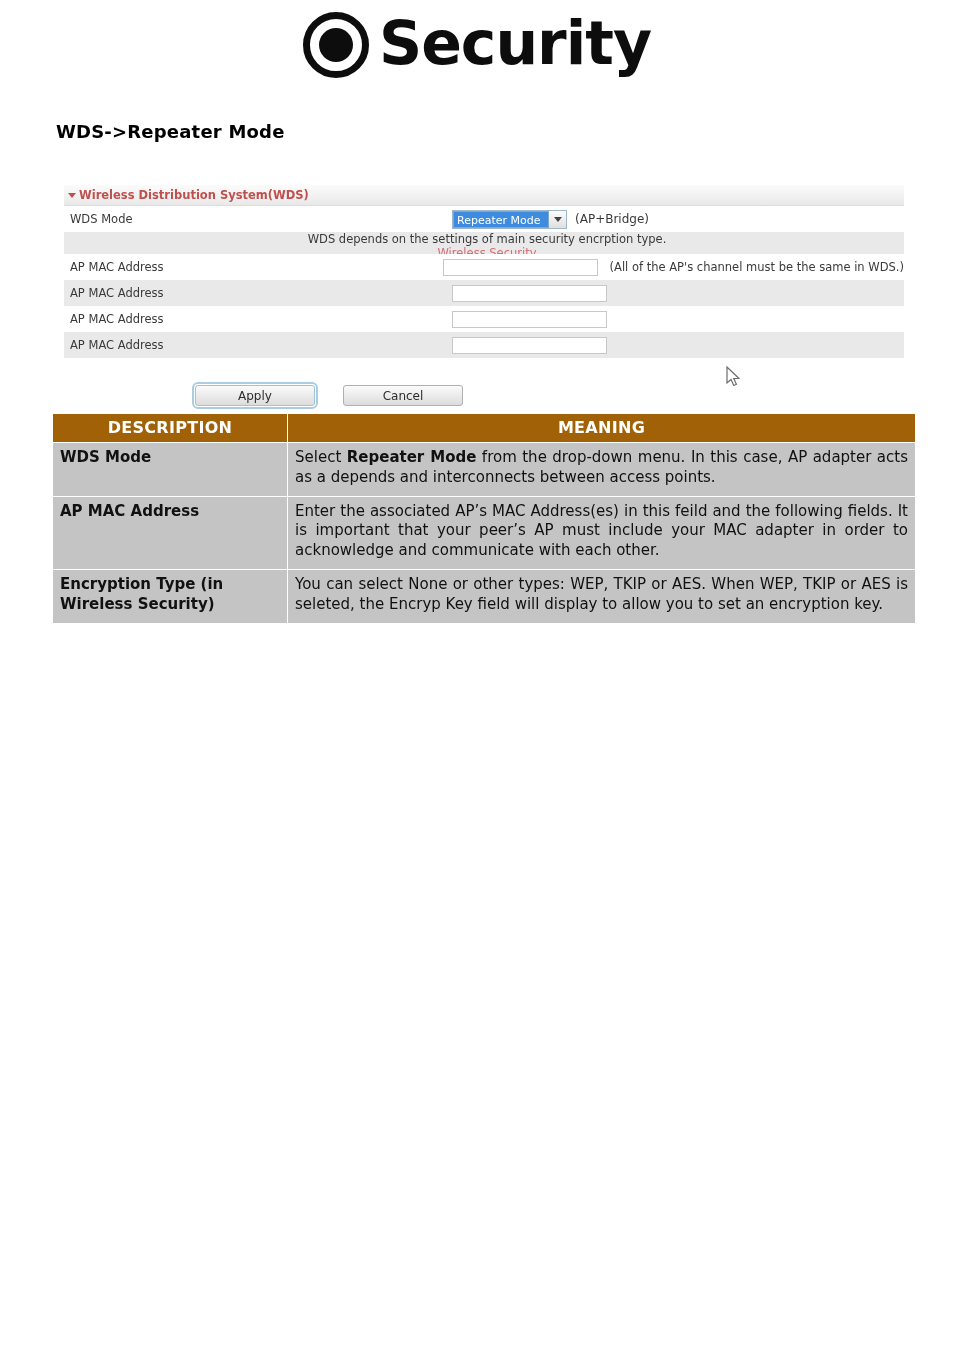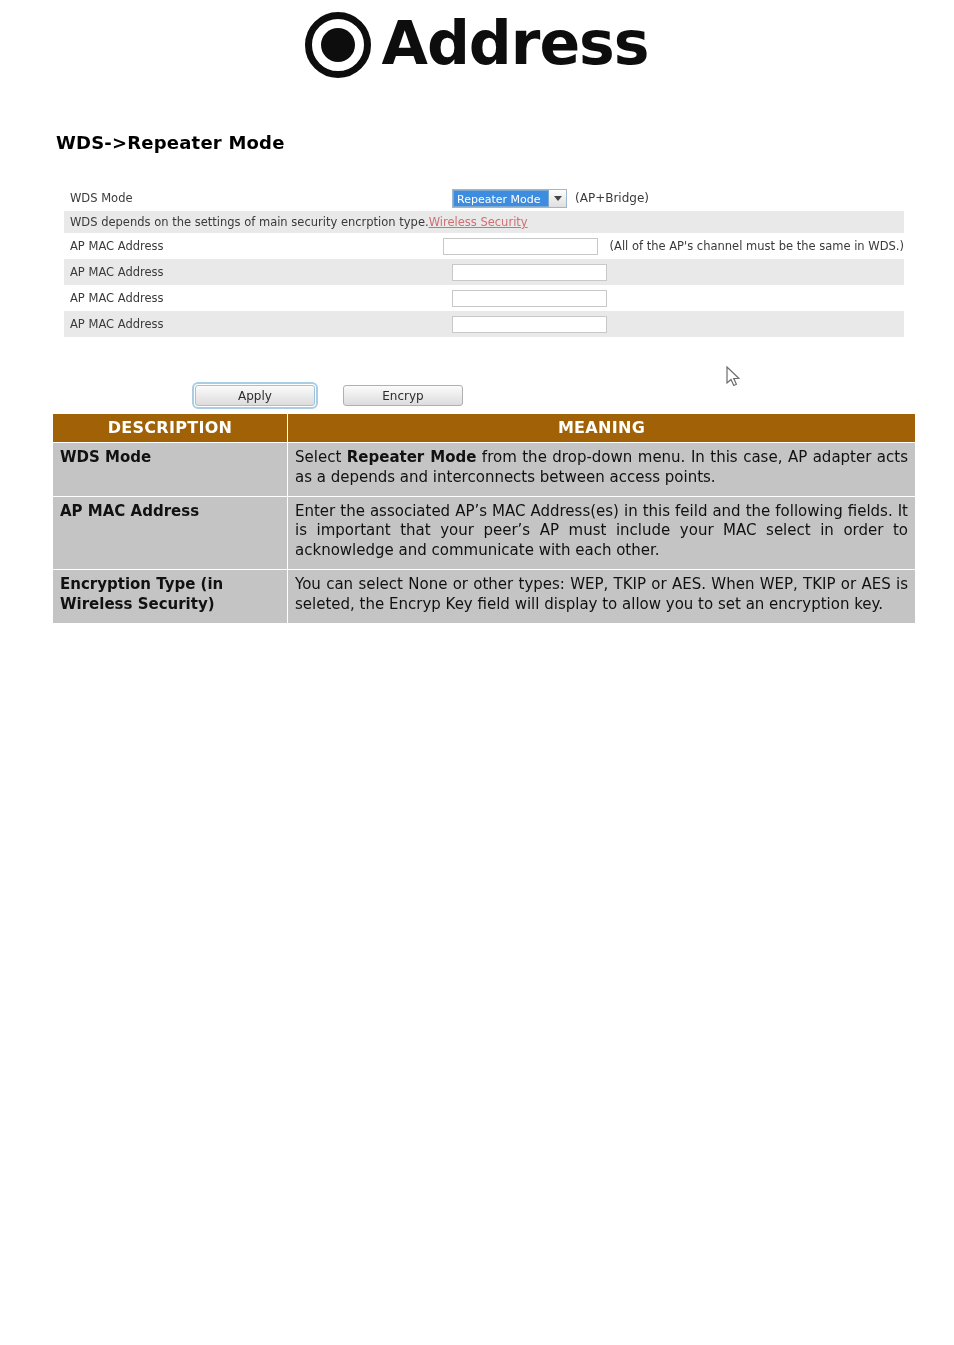--- a/index.html
+++ b/index.html
@@ -50,21 +50,21 @@
     font-weight: bold;
     letter-spacing: -1px;
     color: #0d0d0d;
     line-height: 1;
     padding-bottom: 4px;
   }
 
   
   .page-heading {
     position: absolute;
-    left: 56px; top: 132px;
+    left: 56px; top: 121px;
     font-family: "DejaVu Sans", sans-serif;
     font-size: 18px;
     font-weight: bold;
     color: #000;
     letter-spacing: 0.2px;
   }
 
   
   .router-panel {
     position: absolute;
@@ -113,20 +113,21 @@
   }
   .rp-note-row {
     height: 22px;
     background: #e9e9e9;
     display: flex;
     align-items: center;
     padding-left: 6px;
     font-size: 11.5px;
     color: #3a3a3a;
     white-space: nowrap;
+    flex-direction: column;
   }
   .rp-link {
     color: #d06f74;
     text-decoration: underline;
     margin-left: 0;
     cursor: pointer;
   }
   .rp-select {
     width: 96px;
     height: 17px;
@@ -256,28 +257,31 @@
   .kw { font-weight: bold; }
 </style>
 </head>
 <body>
 
 <div class="logo-block">
   <div class="logo-inner">
     <div class="logo-mark">
       <div class="logo-dot"></div>
     </div>
-    <div class="logo-word">Address</div>
+    <div class="logo-word">Security</div>
   </div>
 </div>
 
 <div class="page-heading">WDS-&gt;Repeater Mode</div>
 
 <div class="router-panel">
 
+  <div class="rp-title">
+    <span class="rp-caret"></span><span>Wireless Distribution System(WDS)</span>
+  </div>
 
   <div class="rp-row plain">
     <div class="rp-label">WDS Mode</div>
     <div class="rp-select-wrap">
       <div class="rp-select">Repeater Mode</div>
       <div class="rp-select-arrow">
         <span class="rp-arrow-glyph"></span>
       </div>
     </div>
     <div class="rp-suffix">(AP+Bridge)</div>
@@ -307,41 +311,41 @@
   <div class="rp-row shade">
     <div class="rp-label">AP MAC Address</div>
     <input class="rp-input" type="text" value="" style="">
   </div>
 
   <div class="rp-footer"></div>
 </div>
 
 <div class="rp-buttons">
   <div class="btn focused">Apply</div>
-  <div class="btn">Encryp</div>
+  <div class="btn">Cancel</div>
 </div>
 
 <svg class="cursor-arrow" viewBox="0 0 16 22">
   <polygon points="1,1 1,17 5,13.5 7.8,19.5 10.4,18.3 7.7,12.6 12.8,12.3" fill="#ffffff" stroke="#6b6b6b" stroke-width="1.2"></polygon>
 </svg>
 
 <table class="desc-table">
   <thead>
     <tr>
       <th class="col-desc-w">DESCRIPTION</th>
       <th>MEANING</th>
     </tr>
   </thead>
   <tbody>
     <tr>
       <td class="col-desc col-desc-w">WDS Mode</td>
       <td class="col-meaning"><span>Select </span><span class="kw">Repeater Mode</span><span> from the drop-down menu. In this case, AP adapter acts as a depends and interconnects between access points.</span></td>
     </tr>
     <tr>
       <td class="col-desc col-desc-w">AP MAC Address</td>
-      <td class="col-meaning"><span>Enter the associated AP’s MAC Address(es) in this feild and the following fields. It is important that your peer’s AP must include your MAC select in order to acknowledge and communicate with each other.</span><span class="kw"></span><span></span></td>
+      <td class="col-meaning"><span>Enter the associated AP’s MAC Address(es) in this feild and the following fields. It is important that your peer’s AP must include your MAC adapter in order to acknowledge and communicate with each other.</span><span class="kw"></span><span></span></td>
     </tr>
     <tr>
       <td class="col-desc col-desc-w">Encryption Type (in Wireless Security)</td>
       <td class="col-meaning"><span>You can select None or other types: WEP, TKIP or AES. When WEP, TKIP or AES is seleted, the Encryp Key field will display to allow you to set an encryption key.</span><span class="kw"></span><span></span></td>
     </tr>
   </tbody>
 </table>
 
 </body></html>

